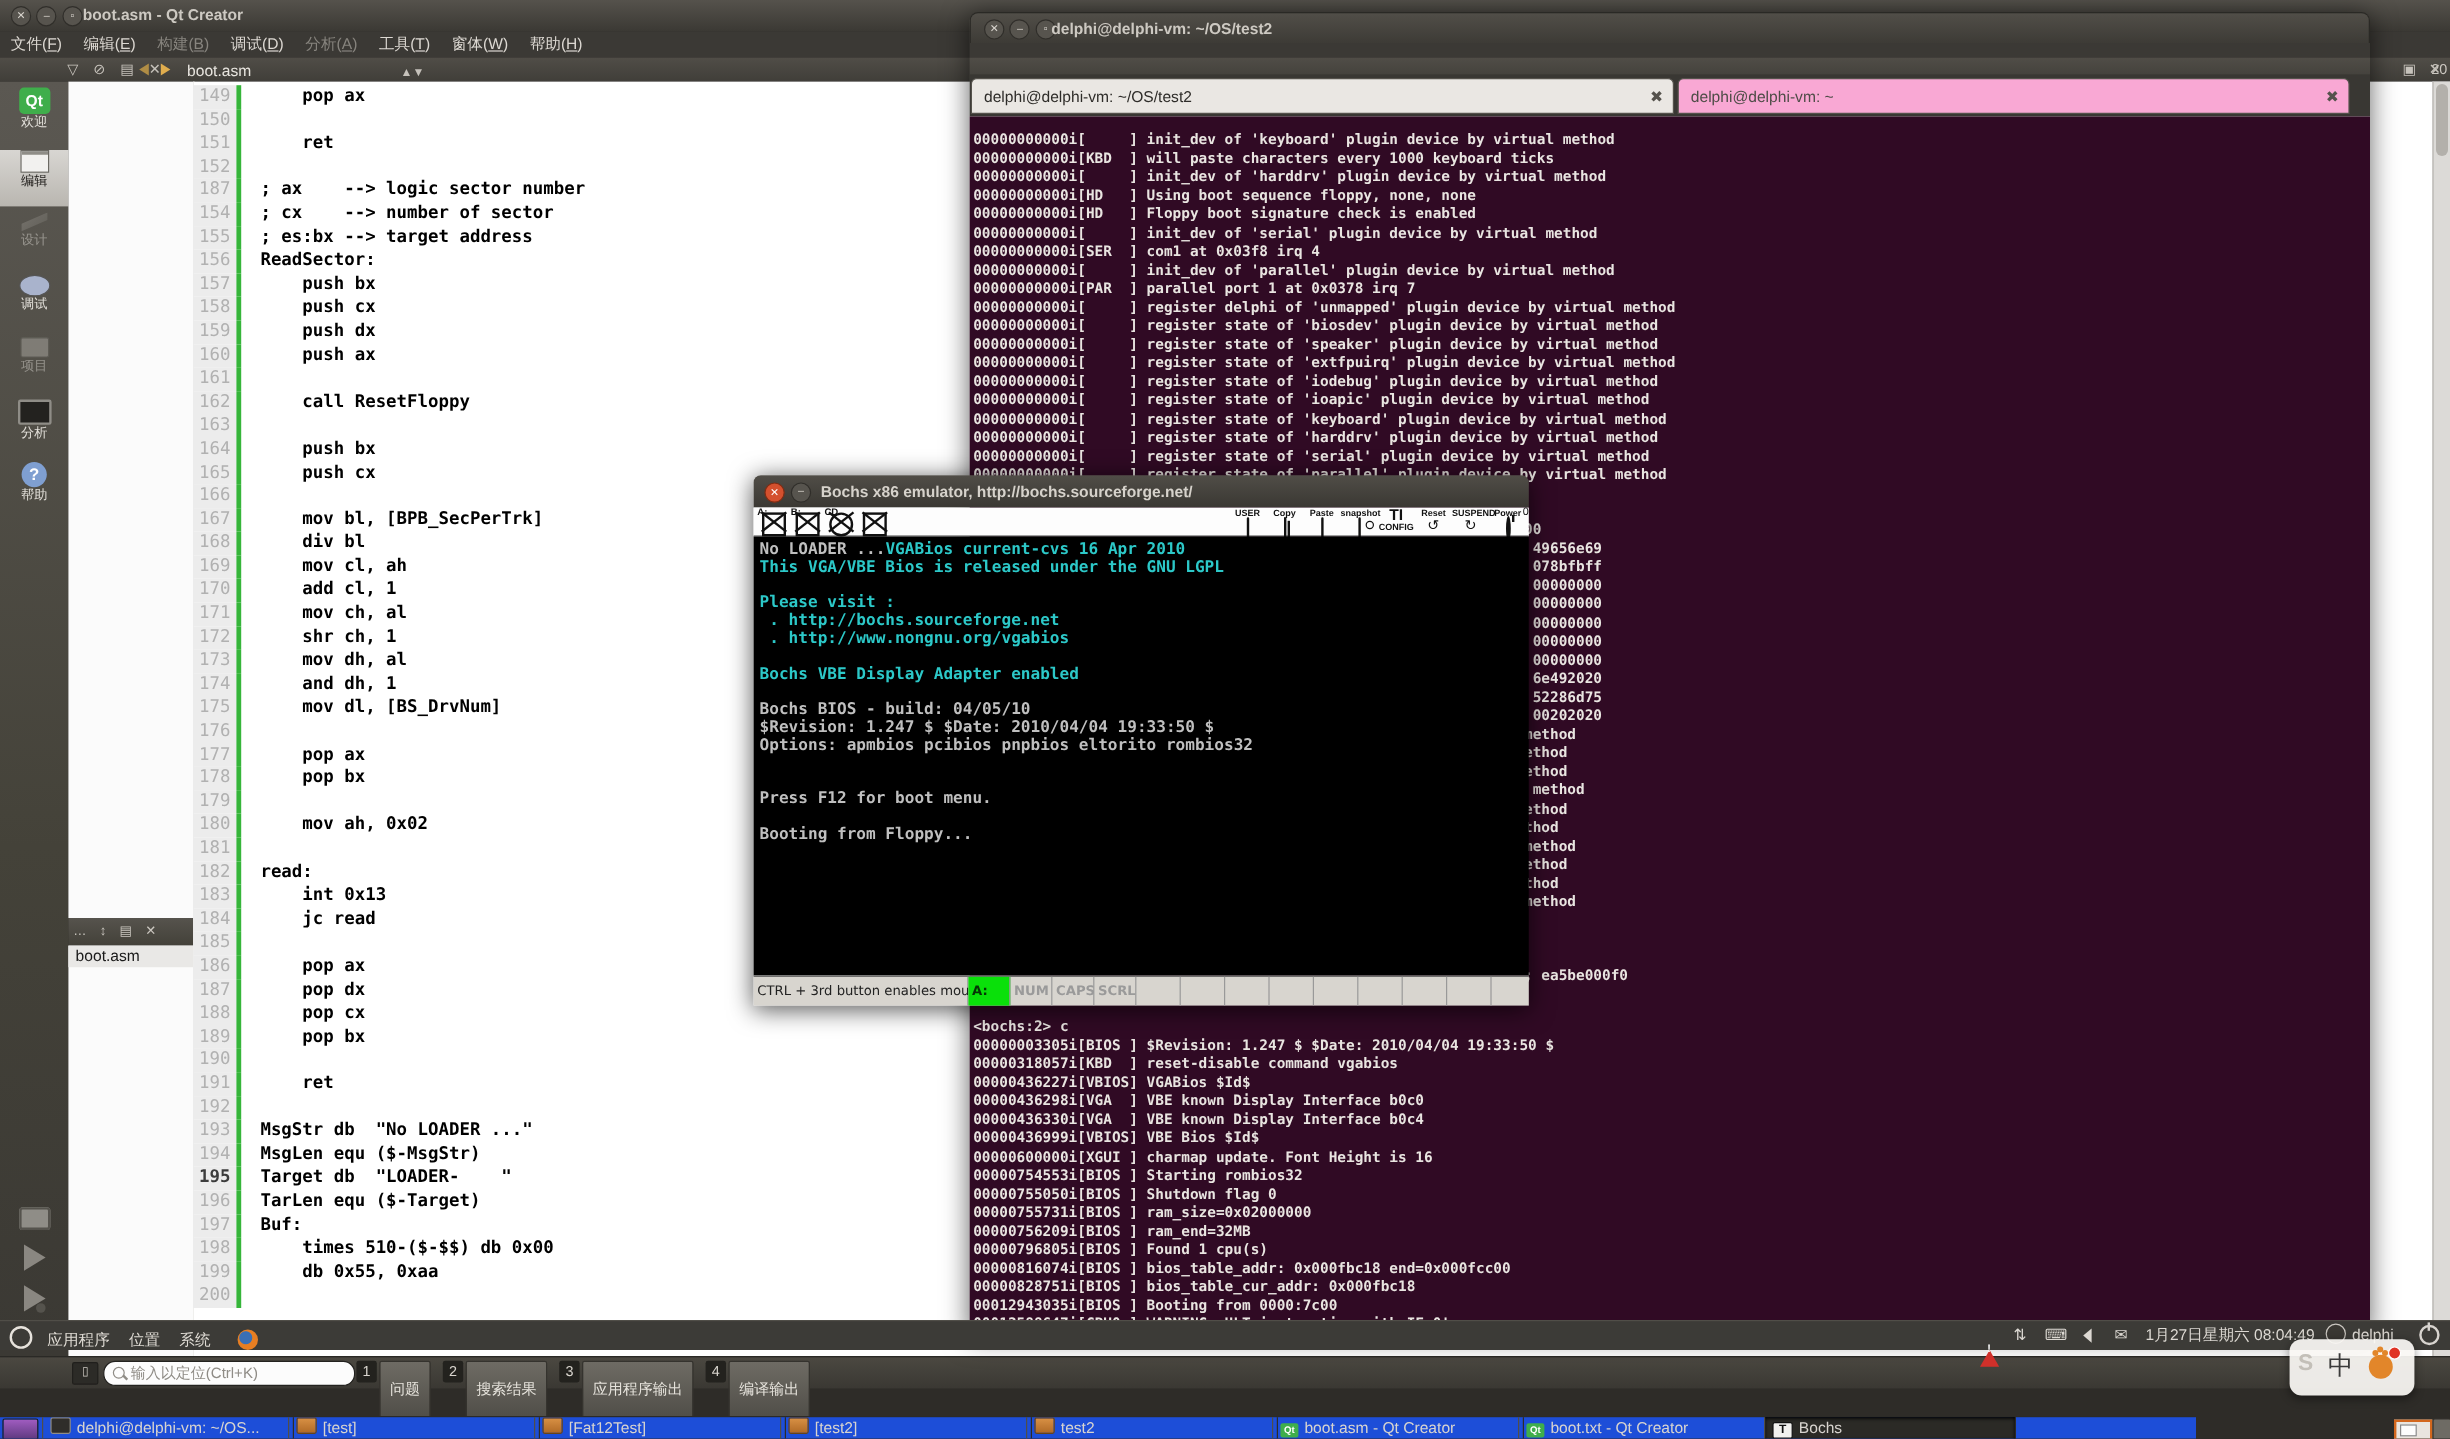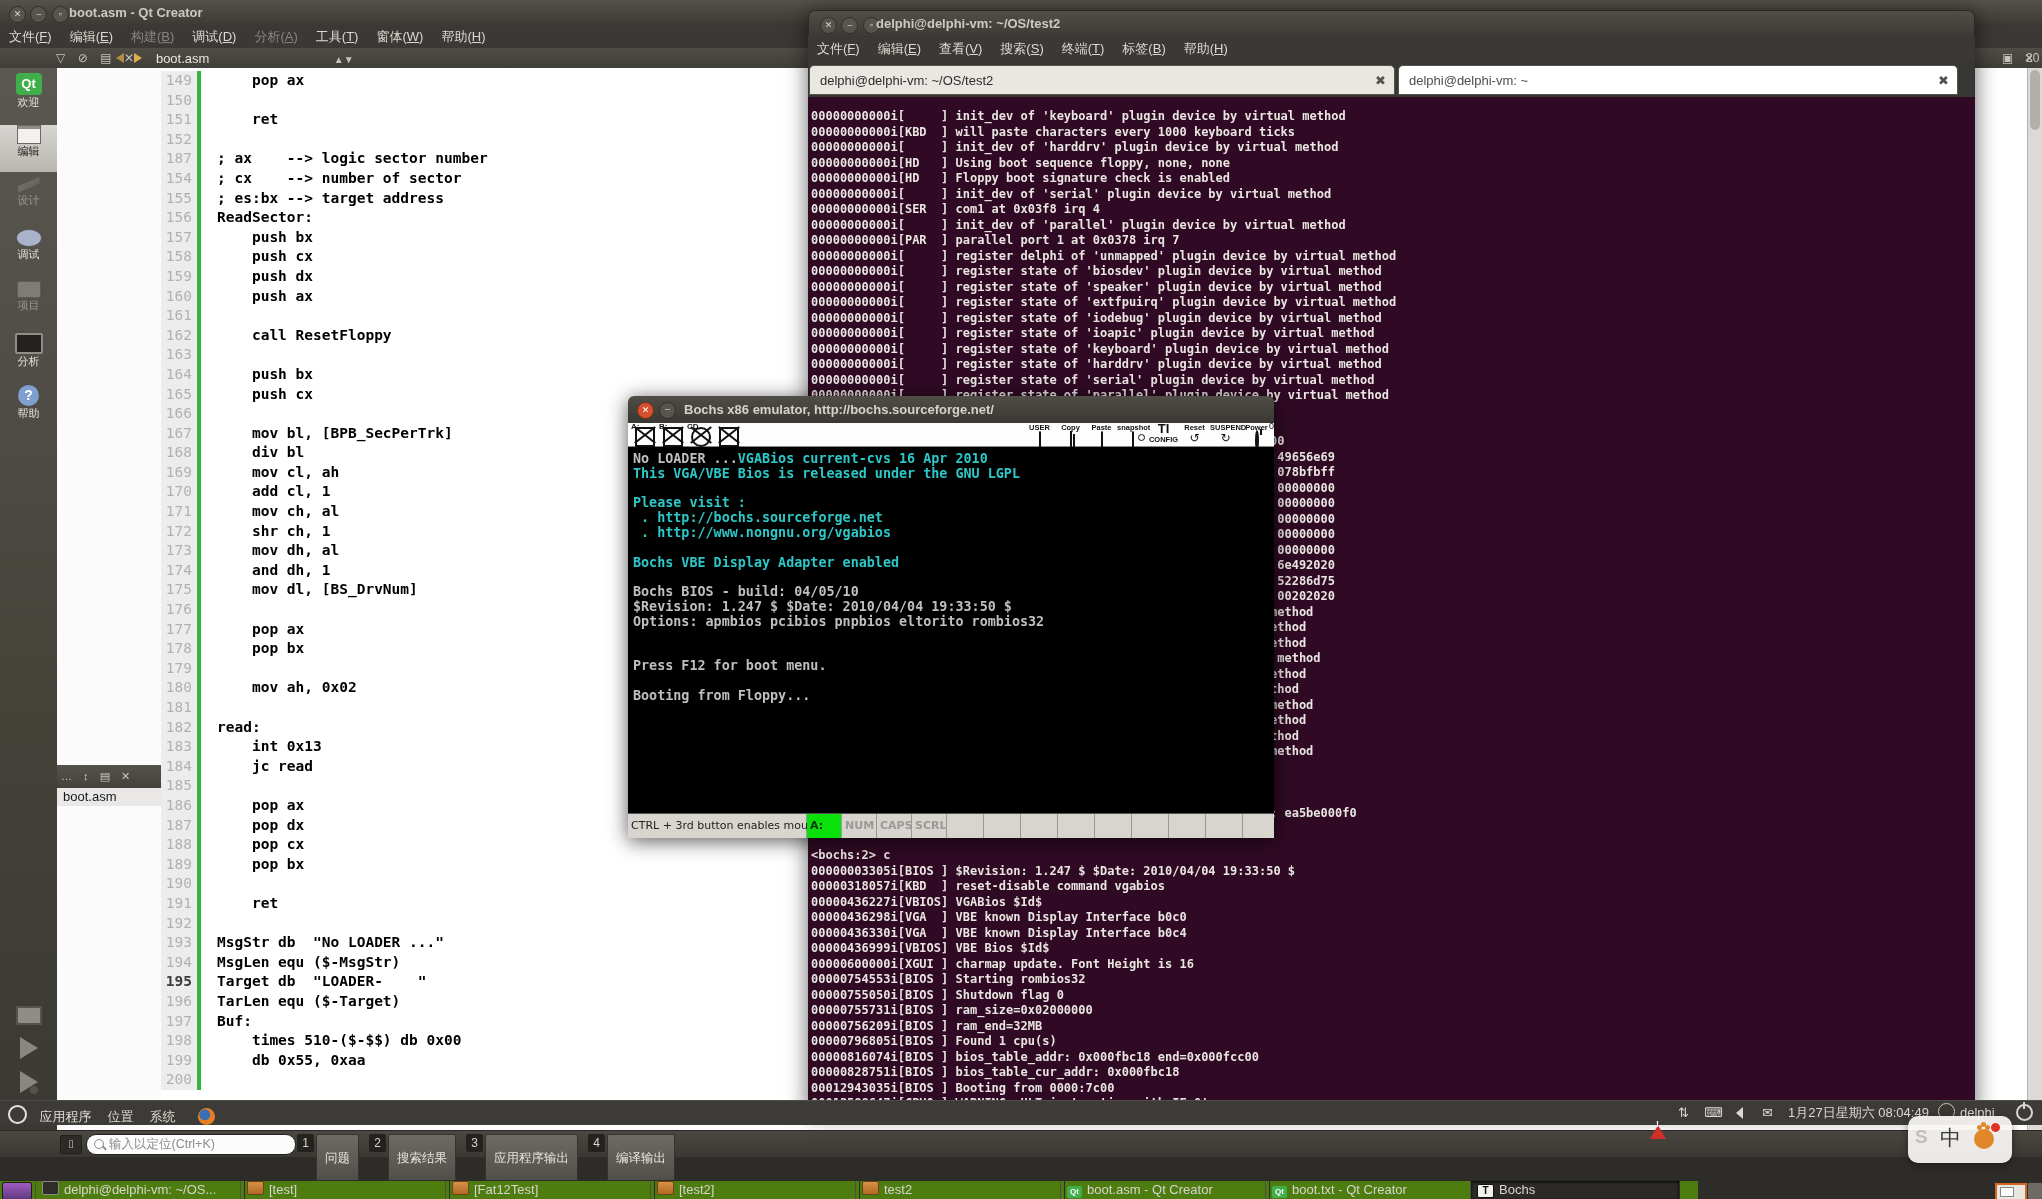--- a/index.html
+++ b/index.html
@@ -80,21 +80,21 @@
   .ubuntu-logo{display:inline-block;width:15px;height:15px;border-radius:50%;border:2px solid #e6e2dc;margin:4px 8px -3px 8px;}
   .firefox{display:inline-block;width:17px;height:17px;border-radius:50%;background:radial-gradient(circle at 40% 40%,#3a6fb5 35%,#e77e22 40%);margin:3px 0 -4px 2px;}
   .tray{position:absolute;top:0;height:24px;color:#dcd8d2;font-size:13px;line-height:24px;}
   .warn-tri{width:0;height:0;border-left:8px solid transparent;border-right:8px solid transparent;border-bottom:14px solid #d0302a;position:relative;top:5px;}
   .warn-tri::after{content:"!";position:absolute;left:-2px;top:2px;color:#fff;font-size:9px;font-weight:bold;}
   .spk{width:5px;height:7px;background:#dcd8d2;position:relative;top:9px;}
   .spk::after{content:"";position:absolute;left:2px;top:-3px;border-top:6px solid transparent;border-bottom:6px solid transparent;border-right:7px solid #dcd8d2;}
   .usercircle{display:inline-block;width:15px;height:15px;border-radius:50%;background:#3a3833;border:1.5px solid #c9c5bf;margin:0 5px -3px 0;}
   .powericon{display:inline-block;width:13px;height:13px;border:2px solid #d8d4cf;border-radius:50%;position:relative;top:3px;}
   .powericon::after{content:"";position:absolute;left:4.5px;top:-4px;width:2px;height:7px;background:#d8d4cf;}
-  .taskbar{left:0;top:1180px;width:1698px;height:19px;background:#4d7c0f;border-top:1px solid #2c2b27;}
+  .taskbar{left:0;top:1180px;width:1830px;height:19px;background:#1d4ed8;border-top:1px solid #2c2b27;}
   .showdesk{position:absolute;left:2px;top:1px;width:28px;height:16px;background:linear-gradient(#a05cc0,#5f3a80);border:1px solid #1f1e1b;border-radius:2px;}
   .taskbtn{position:absolute;top:0;height:18px;border-left:1px solid #504e48;border-right:1px solid #2c2b27;color:#d8d4cf;font-size:13px;line-height:18px;white-space:nowrap;overflow:hidden;padding-left:4px;}
   .taskbtn.active{background:#2b2a26;box-shadow:inset 0 1px 3px #000;}
   .ticon{display:inline-block;width:15px;height:12px;margin:0 5px -1px 2px;border-radius:2px;}
   .ticon.terminal{background:#2f2d2a;border:1px solid #8f8c86;}
   .ticon.folder{background:linear-gradient(#d89044,#b06a26);border:1px solid #6b4415;}
   .ticon.qt{background:#3fae4b;color:#fff;font-size:8px;font-weight:bold;text-align:center;line-height:12px;}
   .ticon.bochs{background:#f2f1ef;color:#111;font-size:10px;font-weight:bold;text-align:center;line-height:12px;border:1px solid #111;}
   .wsswitch{position:absolute;left:1995px;top:2px;width:28px;height:14px;border:2px solid #d3671d;background:#e9e5df;}
   .wsswitch::after{content:"";position:absolute;left:3px;top:2px;width:12px;height:8px;background:#fdfdfd;border:1px solid #888;}
@@ -102,21 +102,21 @@
 
   
   .term-win{left:808px;top:10px;width:1167px;height:1102px;box-shadow:0 3px 22px rgba(0,0,0,.6);border-radius:7px 7px 0 0;}
   .term-titlebar{position:absolute;left:0;top:0;width:100%;height:26px;background:linear-gradient(#514e48,#3d3b36);border-radius:7px 7px 0 0;border:1px solid #2a2925;border-bottom:none;box-sizing:border-box;}
   .term-menubar{position:absolute;left:0;top:26px;width:100%;height:26px;background:#3b3935;}
   .term-menubar .menu-item{line-height:26px;}
   .term-tabbar{position:absolute;left:0;top:52px;width:100%;height:35px;background:#393733;}
   .term-tab{position:absolute;top:3px;height:30px;font-size:13px;line-height:30px;border-radius:5px 5px 0 0;border:1px solid #55524c;box-sizing:border-box;padding-left:10px;}
   .term-tab .tclose{position:absolute;right:8px;top:0;color:#55524c;font-weight:bold;}
   .term-tab.active{background:#eae7e3;color:#2e2c29;}
-  .term-tab.inactive{background:#ffffff;color:#4e4c47;}
+  .term-tab.inactive{background:#f9a8d4;color:#4e4c47;}
   .term-body{position:absolute;left:0;top:87px;width:100%;height:1015px;background:#300a24;}
   .tline{white-space:pre;font-family:"DejaVu Sans Mono",monospace;font-weight:bold;font-size:12px;line-height:15.5px;height:15.5px;color:#e9e5e1;}
   .cursor-block{position:absolute;left:3px;width:7px;height:12px;background:#e9e5e1;}
 
   
   .bochs-win{left:628px;top:396px;width:646px;height:442px;box-shadow:0 3px 20px rgba(0,0,0,.65);border-radius:6px 6px 0 0;}
   .bochs-titlebar{position:absolute;left:0;top:0;width:100%;height:27px;background:linear-gradient(#504d47,#3a3833);border-radius:6px 6px 0 0;}
   .bochs-close{position:absolute;left:9px;top:6px;width:15px;height:15px;border-radius:50%;background:#d4502e;border:1px solid #7e2c14;color:#fff;font-size:9px;line-height:14px;text-align:center;}
   .bochs-min{position:absolute;left:31px;top:6px;width:15px;height:15px;border-radius:50%;background:#57544e;border:1px solid #302e2a;color:#d9d5ce;font-size:9px;line-height:13px;text-align:center;}
   .bochs-title{position:absolute;left:56px;top:0;color:#d6d2cb;font-weight:bold;font-size:13px;line-height:27px;}
@@ -310,21 +310,20 @@
 
   <div class="abs term-win" style="z-index:5;">
     <div class="term-titlebar">
       <span class="abs" style="left:11px;top:5px;">
         <span class="wbtn">✕</span>
         <span class="wbtn">–</span>
         <span class="wbtn">▫</span>
       </span>
       <span class="abs term-title" style="left:67px;">delphi@delphi-vm: ~/OS/test2</span>
     </div>
-    <div class="term-menubar" id="term-menubar"><span class="menu-item">文件(<u>F</u>)</span><span class="menu-item">编辑(<u>E</u>)</span><span class="menu-item">查看(<u>V</u>)</span><span class="menu-item">搜索(<u>S</u>)</span><span class="menu-item">终端(<u>T</u>)</span><span class="menu-item">标签(<u>B</u>)</span><span class="menu-item">帮助(<u>H</u>)</span></div>
     <div class="term-tabbar" id="term-tabbar">
         <div class="term-tab active" style="left: 1px; width: 586px;"><span>delphi@delphi-vm: ~/OS/test2</span><span class="tclose">✖</span></div>
         <div class="term-tab inactive" style="left: 590px; width: 560px;"><span>delphi@delphi-vm: ~</span><span class="tclose">✖</span></div>
       </div>
     <div class="term-body">
       <div class="abs" id="term-log-top" style="left:3px;top:12px;">
           <div class="tline">00000000000i[     ] init_dev of 'keyboard' plugin device by virtual method</div>
           <div class="tline">00000000000i[KBD  ] will paste characters every 1000 keyboard ticks</div>
           <div class="tline">00000000000i[     ] init_dev of 'harddrv' plugin device by virtual method</div>
           <div class="tline">00000000000i[HD   ] Using boot sequence floppy, none, none</div>

